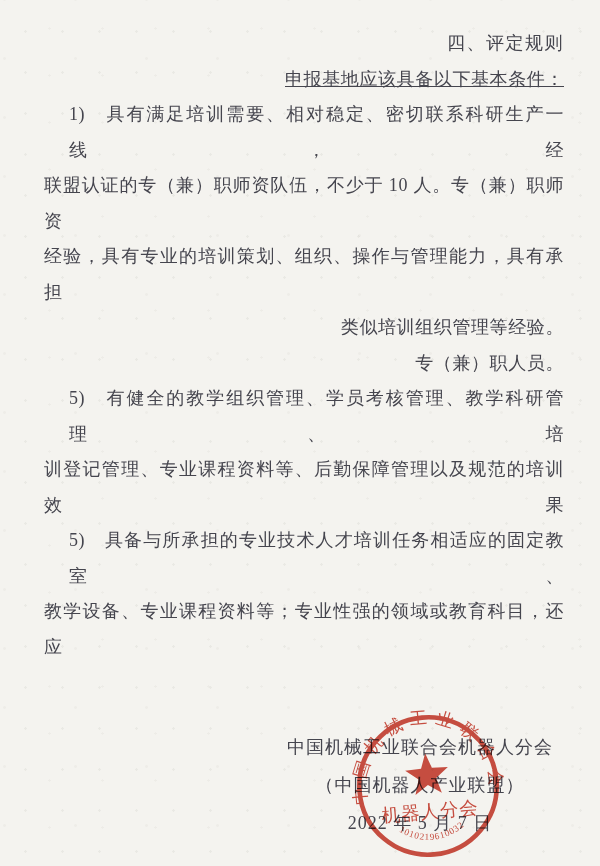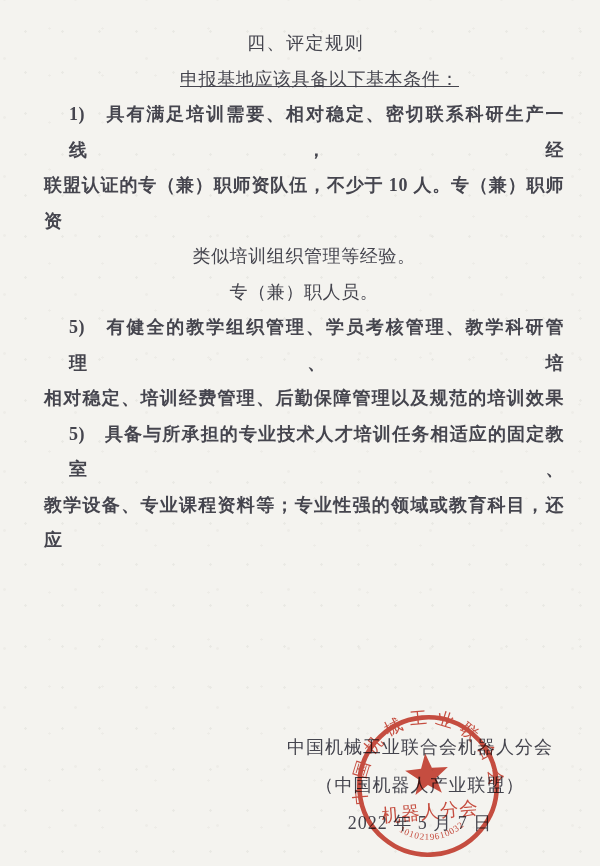--- a/index.html
+++ b/index.html
@@ -22,25 +22,25 @@
     position: absolute;
     left: 44px;
     top: 26px;
     width: 520px;
   }
   .line {
     font-size: 18px;
     line-height: 35.5px;
     min-height: 35.5px;
     letter-spacing: 0.6px;
-    text-align: center;
+    text-align: right;
     white-space: normal;
   }
   .heading { letter-spacing: 1.5px; padding-left: 3px; }
-  .fill { text-align: justify; text-align-last: justify; font-weight: bold; }
+  .fill { text-align: justify; text-align-last: justify; }
   .ind-num { padding-left: 25px; }
   .ind-intro { padding-left: 31px; text-decoration: underline; }
   .sig {
     position: absolute;
     left: 280px;
     top: 728px;
     width: 280px;
     text-align: center;
     font-size: 18px;
     line-height: 38px;
@@ -66,24 +66,25 @@
 </head>
 <body>
 
 <div class="page">
 
   <div class="doc">
     <div class="line heading">四、评定规则</div>
     <div class="line ind-intro">申报基地应该具备以下基本条件：</div>
     <div class="line ind-num fill">1)　具有满足培训需要、相对稳定、密切联系科研生产一线，经</div>
     <div class="line fill">联盟认证的专（兼）职师资队伍，不少于 10 人。专（兼）职师资</div>
+    <div class="line fill">经验，具有专业的培训策划、组织、操作与管理能力，具有承担</div>
     <div class="line">类似培训组织管理等经验。</div>
     <div class="line">专（兼）职人员。</div>
     <div class="line ind-num fill">5)　有健全的教学组织管理、学员考核管理、教学科研管理、培</div>
-    <div class="line fill">相对稳定、培训经费管理、后勤保障管理以及规范的培训效果</div>
+    <div class="line fill">训登记管理、专业课程资料等、后勤保障管理以及规范的培训效果</div>
     <div class="line ind-num fill">5)　具备与所承担的专业技术人才培训任务相适应的固定教室、</div>
     <div class="line fill">教学设备、专业课程资料等；专业性强的领域或教育科目，还应</div>
 
   </div>
 
   <div class="sig">
     <div class="sig-line">中国机械工业联合会机器人分会</div>
     <div class="sig-line">（中国机器人产业联盟）</div>
     <div class="sig-line">2022 年 5 月 7 日</div>
   </div>

